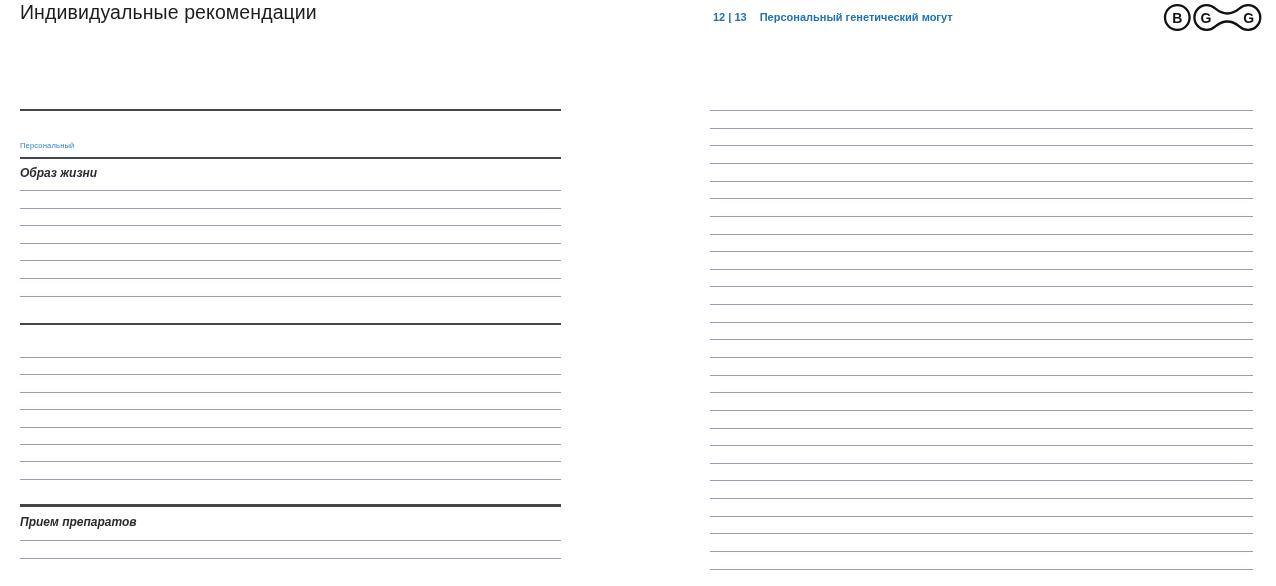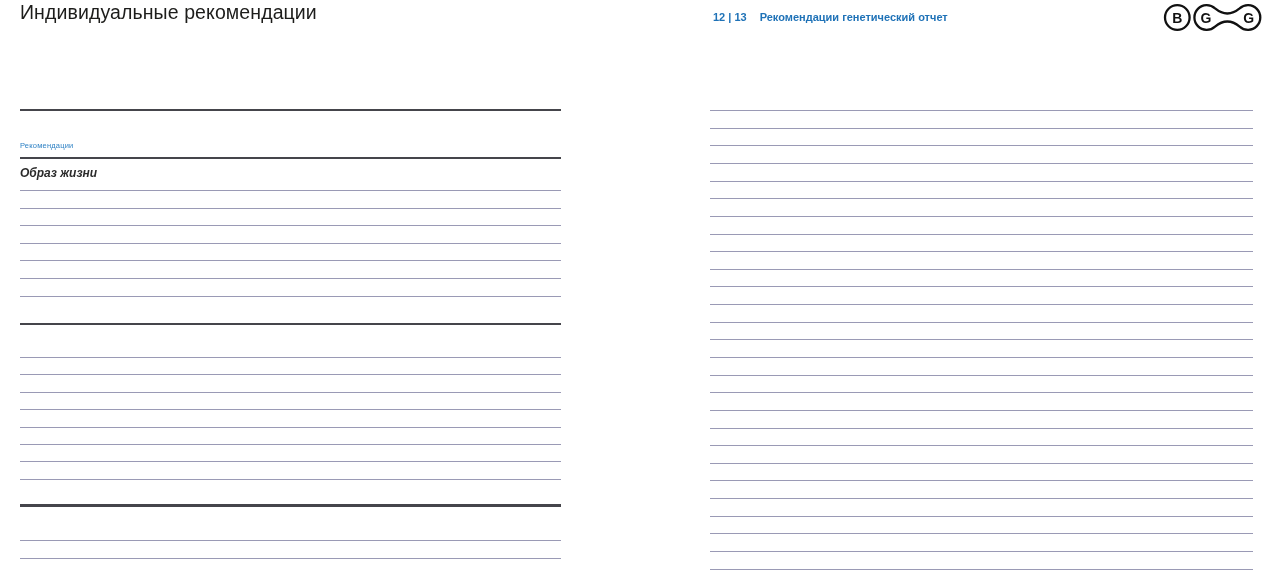--- a/index.html
+++ b/index.html
@@ -37,38 +37,38 @@
 </style>
 </head>
 <body>
 
 <div class="canvas">
 
   <h1 class="page-title">Индивидуальные рекомендации</h1>
 
   <div class="pageinfo">
     <span>12 | 13</span>
-    <span>Рекомендации генетический отчет</span>
+    <span>Персональный генетический могут</span>
   </div>
 
   <svg class="logo" width="101" height="30" viewBox="0 0 101 30">
     <circle cx="14.3" cy="15.5" r="12.3" fill="none" stroke="#111" stroke-width="2.3"></circle>
     <path d="M 52.05 6.45
              A 12.3 12.3 0 1 0 52.05 24.55
              Q 64.35 14.45 76.65 24.55
              A 12.3 12.3 0 1 0 76.65 6.45
              Q 64.35 16.55 52.05 6.45 Z" fill="none" stroke="#111" stroke-width="2.3" stroke-linejoin="round"></path>
     <text x="14.3" y="20.5" text-anchor="middle" font-size="14">B</text>
     <text x="43" y="20.5" text-anchor="middle" font-size="14">G</text>
     <text x="85.7" y="20.5" text-anchor="middle" font-size="14">G</text>
   </svg>
 
   <div class="col col-left">
     <div class="rule-dark" style="top:108.5px"></div>
-    <div class="kicker">Рекомендации</div>
+    <div class="kicker">Персональный</div>
     <div class="rule-dark" style="top:156.5px"></div>
 
     <h2 class="sec-title" style="top:166px">Образ жизни</h2>
     <div class="lines" style="top:173.4px;--row-h:16.6px">
         <div></div>
         <div></div>
         <div></div>
         <div></div>
         <div></div>
         <div></div>
@@ -81,20 +81,21 @@
         <div></div>
         <div></div>
         <div></div>
         <div></div>
         <div></div>
         <div></div>
         <div></div>
       </div>
 
     <div class="rule-dark" style="top:504px"></div>
+    <h2 class="sec-title" style="top:515px">Прием препаратов</h2>
     <div class="lines" style="top:523px;--row-h:17px">
         <div></div>
         <div></div>
       </div>
   </div>
 
   <div class="col col-right">
     <div class="lines" style="top:93.4px;--row-h:16.65px">
         <div></div>
         <div></div>

